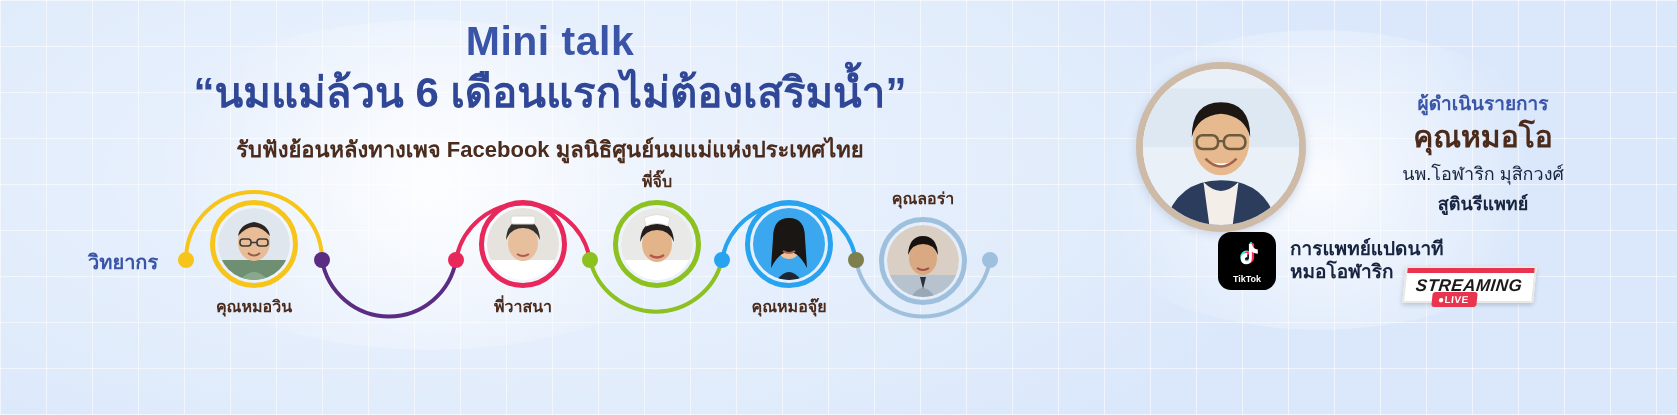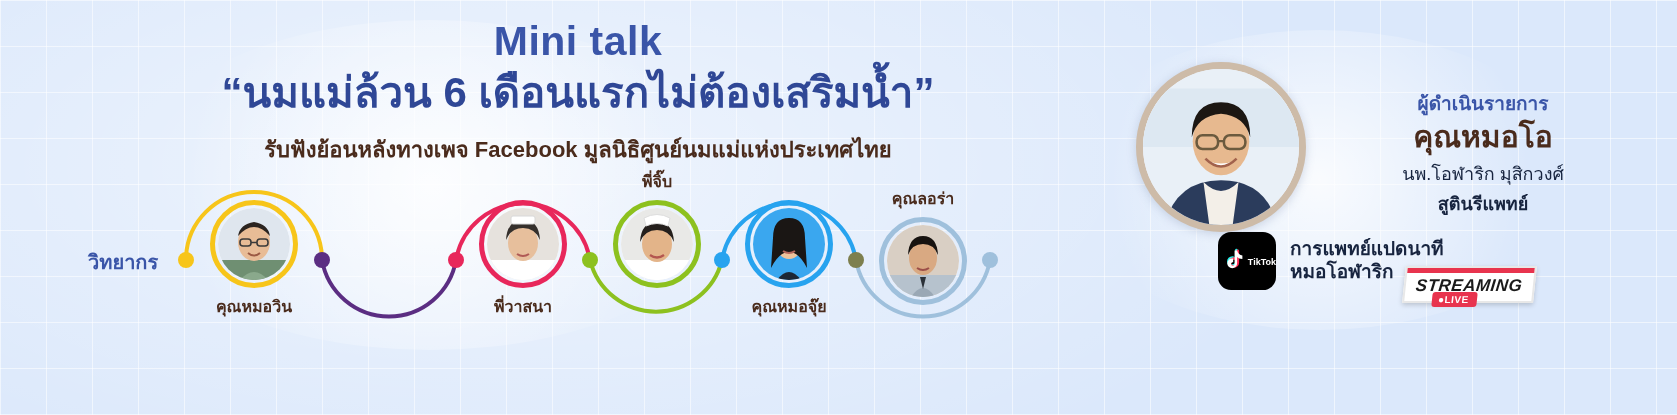--- a/index.html
+++ b/index.html
@@ -19,21 +19,21 @@
       radial-gradient(ellipse 1200px 500px at 30% 40%, rgba(255,255,255,.55), rgba(255,255,255,0) 70%);
     background-size:46px 46px,46px 46px,100% 100%;
   }
   .glow{
     position:absolute;border-radius:50%;
     background:radial-gradient(circle, rgba(255,255,255,.85), rgba(255,255,255,0) 70%);
     pointer-events:none;
   }
   
   #headline{
-    position:absolute;left:0;top:18px;width:1100px;text-align:center;margin-left:28px;
+    position:absolute;left:0;top:18px;width:1100px;text-align:center;
   }
   #title-main{
     font-size:41px;font-weight:bold;color:#3a55a8;letter-spacing:.5px;line-height:1.15;
   }
   #title-quote{
     font-size:42px;font-weight:bold;color:#2f4796;line-height:1.25;margin-top:2px;
     white-space:nowrap;
   }
   #subtitle{
     margin-top:12px;font-size:22px;font-weight:bold;color:#4a2b1c;
@@ -69,21 +69,21 @@
   }
   #host-text{position:absolute;left:1318px;top:88px;width:330px;text-align:center;}
   #host-role{font-size:19px;font-weight:bold;color:#3a55a8;}
   #host-name{font-size:30px;font-weight:bold;color:#4a2b1c;margin-top:2px;line-height:1.1;}
   #host-fullname{font-size:18px;font-weight:normal;color:#17243f;margin-top:6px;}
   #host-specialty{font-size:18px;font-weight:bold;color:#17243f;margin-top:1px;}
   
   #tiktok-block{position:absolute;left:1218px;top:232px;display:flex;align-items:center;gap:14px;}
   #tiktok-logo{
     width:58px;height:58px;border-radius:13px;background:#000;position:relative;
-    display:flex;align-items:center;justify-content:center;flex-direction:row;
+    display:flex;align-items:center;justify-content:center;flex-direction:column;
   }
   #tiktok-caption{font-size:19px;font-weight:bold;color:#17243f;line-height:1.2;white-space:nowrap;}
   #streaming-badge{
     position:absolute;left:1404px;top:266px;
     background:#ffffff;border:2px solid #e8e8e8;
     padding:3px 10px 5px 10px;transform:skewX(-6deg);
     box-shadow:0 2px 5px rgba(0,0,0,.18);
   }
   #streaming-badge .bar{height:5px;background:#e8344e;margin:-3px -10px 3px -10px;}
   #streaming-text{font-size:17px;font-weight:bold;font-style:italic;color:#1a1a1a;letter-spacing:.5px;}

